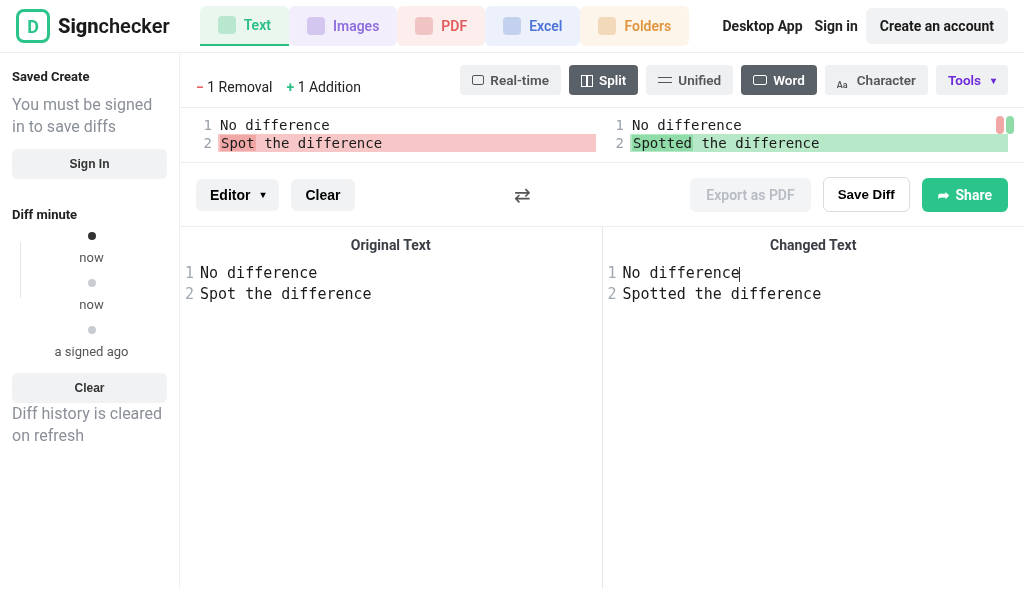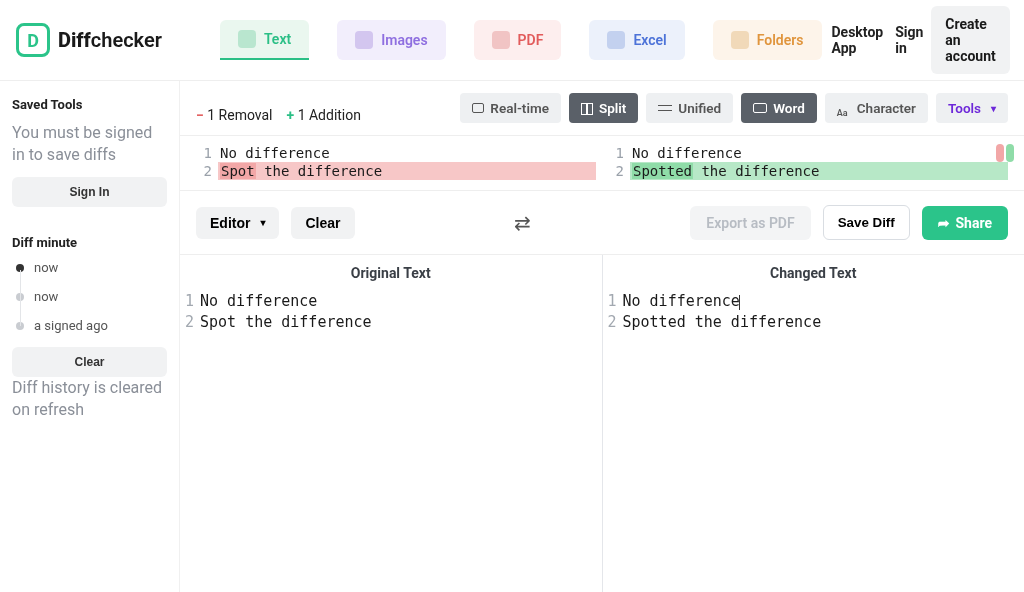--- a/index.html
+++ b/index.html
@@ -5,21 +5,21 @@
   * { box-sizing: border-box; margin: 0; padding: 0; }
   body { font-family: -apple-system, BlinkMacSystemFont, "Segoe UI", Roboto, Helvetica, Arial, sans-serif; font-size: 14px; color: #1a1a1a; background: #fff; width: 1024px; height: 592px; overflow: hidden; }
 
   
   .header { display: flex; align-items: center; padding: 6px 16px 0 16px; gap: 6px; }
   .logo-wrap { display: flex; align-items: center; gap: 8px; margin-right: 24px; }
   .logo-mark { width: 34px; height: 34px; border: 3px solid #2bc48a; border-radius: 8px; display: flex; align-items: center; justify-content: center; color: #2bc48a; font-weight: 700; font-size: 18px; }
   .logo-text { font-size: 20px; font-weight: 600; color: #1a1a1a; }
   .logo-text b { font-weight: 800; }
 
-  .nav-tabs { display: flex; gap: 28px; flex: 0 0 auto; margin-left: 28px; }
+  .nav-tabs { display: flex; gap: 0; flex: 0 0 auto; }
   .nav-tab { display: flex; align-items: center; gap: 8px; padding: 10px 18px; border-radius: 6px; font-weight: 600; cursor: pointer; }
   .tab-text   { background: #eaf7ef; color: #2bbf86; border-bottom: 2px solid #2bbf86; border-radius: 6px 6px 0 0; }
   .tab-images { background: #f2eefc; color: #8f6fe0; }
   .tab-pdf    { background: #fdeeee; color: #e25b5b; }
   .tab-excel  { background: #ecf1fb; color: #4d73d8; }
   .tab-folders{ background: #fdf4ea; color: #e0953d; }
   .nav-ico { width: 18px; height: 18px; border-radius: 4px; display:inline-block; }
   .nav-ico.text   { background:#b9e6cf; }
   .nav-ico.images { background:#d3c6ef; }
   .nav-ico.pdf    { background:#f1c4c4; }
@@ -31,21 +31,21 @@
   .hdr-btn  { background: #f1f2f3; border-radius: 6px; padding: 10px 14px; font-weight: 700; cursor:pointer; }
 
   
   .page { display: flex; height: calc(100% - 56px); border-top: 1px solid #eee; margin-top: 6px; }
   .sidebar { width: 180px; flex: 0 0 180px; padding: 16px 12px; border-right: 1px solid #f0f0f0; background: #fff; }
   .side-h { font-size: 13px; font-weight: 700; margin-bottom: 10px; color:#222; }
   .side-muted { font-size: 16px; color: #8a8f98; margin-bottom: 12px; line-height:1.35; }
   .side-btn { width: 100%; background: #f1f2f3; border: none; border-radius: 6px; padding: 8px; font-weight: 600; color:#333; font-size:12px; cursor:pointer; }
   .history { margin-top: 28px; }
   .hist-list { position: relative; padding-left: 4px; margin-top:10px; }
-  .hist-item { display:flex; align-items:center; gap:10px; margin-bottom:14px; font-size:13px; color:#555; }
+  .hist-item { display:flex; align-items:center; gap:10px; margin-bottom:14px; font-size:13px; color:#555;flex-direction:column; }
   .hist-dot  { width:8px; height:8px; border-radius:50%; background:#c9ccd1; }
   .hist-dot.active { background:#333; }
   .hist-line { position:absolute; left:7.5px; top:10px; width:1px; height:56px; background:#e3e5e8; }
 
   .main { flex:1; display:flex; flex-direction:column; min-width:0; }
 
   
   .toolbar { display:flex; align-items:flex-end; padding:12px 16px; gap:8px; border-bottom:1px solid #eee; position:relative; }
   .rem-add { font-size:14px; color:#222; margin-right:auto; display:flex; gap:14px; align-items:center; }
   .minus{color:#e25b5b; font-weight:700;}
@@ -96,21 +96,21 @@
   .code-txt  { white-space:pre; }
   .cursor-bar{ display:inline-block; width:0; border-right:1px solid #333; height:1em; vertical-align:text-bottom; margin-left:-1px; }
 </style>
 </head>
 <body>
 
 <div class="header">
   <div class="logo-wrap">
     <div class="logo-mark">D</div>
     <div class="logo-text">
-      <b>Diff</b><span>checker</span>
+      <b>Sign</b><span>checker</span>
     </div>
   </div>
 
   <div class="nav-tabs">
     <div class="nav-tab tab-text">
       <span class="nav-ico text"></span>
       <span>Text</span>
     </div>
     <div class="nav-tab tab-images">
       <span class="nav-ico images"></span>
@@ -133,21 +133,21 @@
   <div class="header-right">
     <div class="hdr-link">Desktop App</div>
     <div class="hdr-link">Sign in</div>
     <div class="hdr-btn">Create an account</div>
   </div>
 </div>
 
 <div class="page">
 
   <aside class="sidebar">
-    <div class="side-h">Saved Tools</div>
+    <div class="side-h">Saved Create</div>
     <div class="side-muted">You must be signed in to save diffs</div>
     <button class="side-btn">Sign In</button>
 
     <div class="history">
       <div class="side-h">Diff minute</div>
       <div class="hist-list">
         <div class="hist-line"></div>
         <div class="hist-item">
           <span class="hist-dot active"></span>
           <span>now</span>

